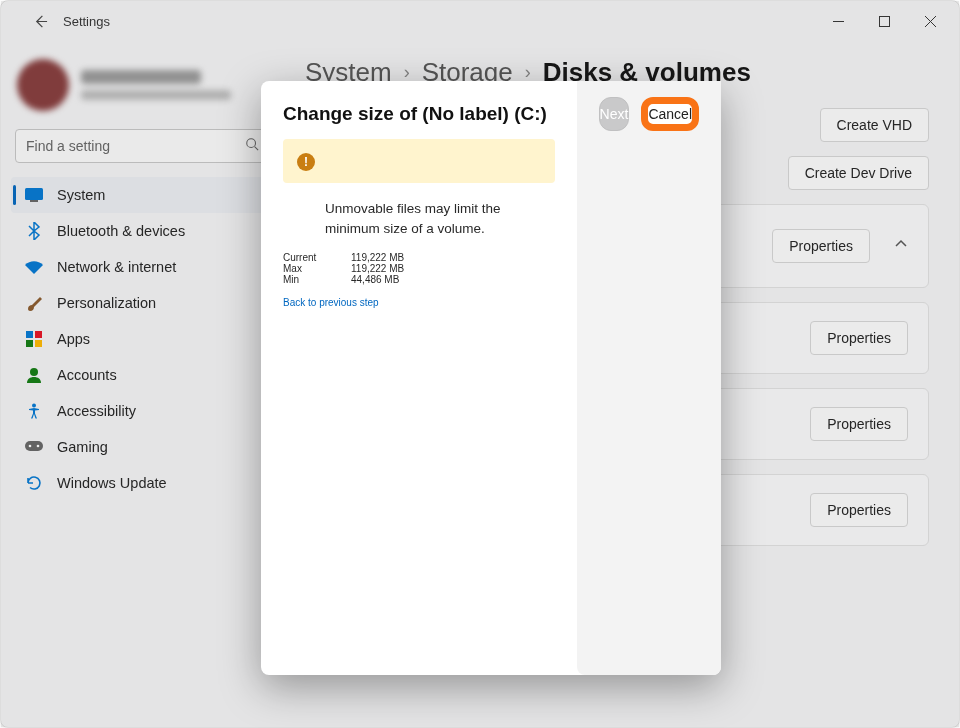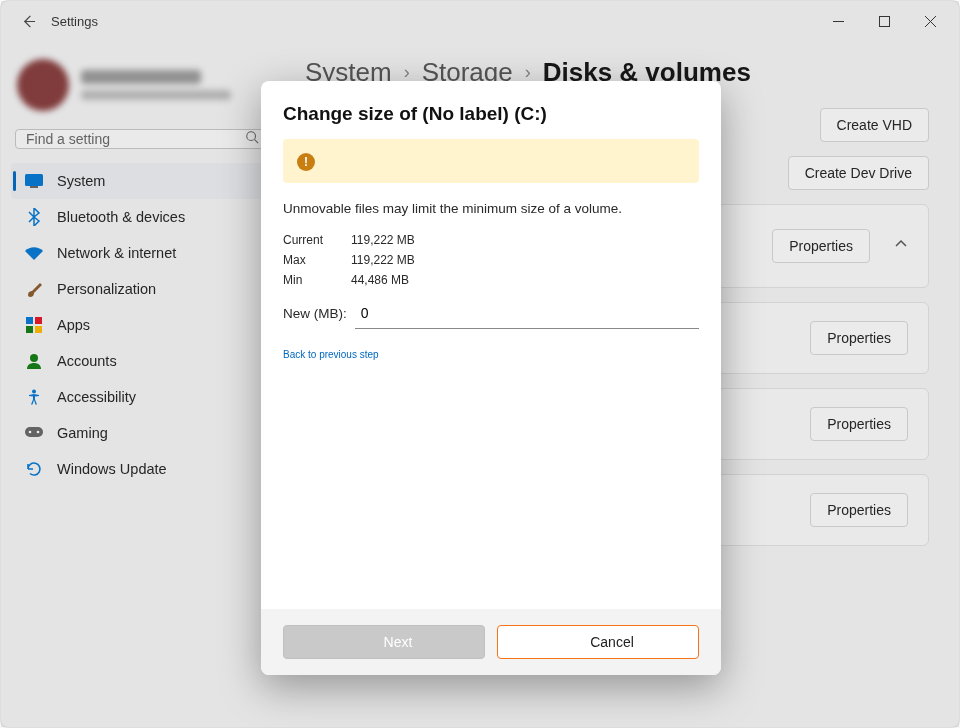--- a/index.html
+++ b/index.html
@@ -1,70 +1,70 @@
 <!DOCTYPE html>
 <html><head>
 <meta charset="utf-8">
 <style>
   * { box-sizing: border-box; margin: 0; padding: 0; }
   html, body { width: 960px; height: 728px; overflow: hidden; font-family: "Segoe UI", Arial, sans-serif; background:#fff; }
   .outer { position: relative; width:960px; height:728px; border:1px solid #ddd; border-radius:8px; box-shadow:0 2px 8px rgba(0,0,0,0.1); background:#f5f5f6; }
   .dim { position:absolute; inset:0; background:rgba(80,80,80,0.10); pointer-events:none; }
   
-  .titlebar { display:flex; align-items:center; height:40px; padding:0 6px 0 12px; }
+  .titlebar { display:flex; align-items:center; height:40px; padding:0 6px 0 24px; }
   .back { width:30px; height:30px; display:flex; align-items:center; justify-content:center; color:#444; }
   .title { font-size:13px; color:#333; margin-left:8px; }
   .win-controls { margin-left:auto; display:flex; }
   .win-btn { width:46px; height:32px; display:flex; align-items:center; justify-content:center; color:#333; }
   
   .body { display:flex; height:calc(100% - 40px); }
   .sidebar { width:280px; padding:8px 10px; }
   .user { display:flex; align-items:center; gap:12px; padding:10px 6px 14px; filter: blur(3px); }
   .avatar { width:52px; height:52px; border-radius:50%; background:#863a3a; }
   .uname { width:120px; height:14px; background:#999; border-radius:4px; margin-bottom:6px; }
   .usub  { width:150px; height:10px; background:#bbb; border-radius:4px; }
   .search { position:relative; margin:4px 4px 14px; }
-  .search input { width:100%; height:20px; padding:0 30px 0 10px; border:1px solid #c8c8c8; background:#fcfcfc; border-radius:4px; font-size:14px; color:#555; }
+  .search input { width:100%; height:34px; padding:0 30px 0 10px; border:1px solid #c8c8c8; background:#fcfcfc; border-radius:4px; font-size:14px; color:#555; }
   .search input::placeholder { color:#666; }
   .search .sicon { position:absolute; right:8px; top:50%; transform:translateY(-50%); color:#666; }
   .nav { list-style:none; }
   .nav li { display:flex; align-items:center; gap:14px; height:36px; padding:0 10px 0 14px; font-size:14.5px; color:#222; border-radius:4px; position:relative; }
   .nav li.active { background:#eceff3; }
   .nav li.active::before { content:""; position:absolute; left:2px; top:8px; bottom:8px; width:3px; background:#0067c0; border-radius:3px; }
   .nav .nicon { width:18px; display:flex; justify-content:center; }
   
   .main { flex:1; padding:16px 30px 0 24px; }
   .crumbs { display:flex; align-items:center; gap:12px; font-size:26px; color:#555; margin-bottom:20px; }
   .crumbs .sep { color:#888; font-size:18px; }
   .crumbs .current { color:#111; font-weight:600; }
   .btn { border:1px solid #d7d7d7; background:#fdfdfd; border-radius:4px; padding:8px 16px; font-size:14px; color:#222;text-align:center; }
   .main-rows .row { display:flex; justify-content:flex-end; gap:12px; margin:14px 0; align-items:center; }
   .main-rows .hint { margin-right:auto; color:#444; font-size:13.5px; }
   .prop-row { display:flex; justify-content:flex-end; align-items:center; gap:18px; border:1px solid #e2e2e2; border-radius:6px; background:#fbfbfc; padding:18px 20px; margin-bottom:14px; min-height:64px; }
   .prop-row.first { padding:24px 20px; }
   .prop-row .chev { color:#555; margin-left:6px; }
   .meta { margin-left:40px; font-size:14px; color:#444; line-height:1.45; }
   
-  .dialog { position:absolute; left:260px; top:80px; width:460px; height:594px; background:#fff; border-radius:8px; box-shadow:0 12px 40px rgba(0,0,0,0.35); display:flex; flex-direction:column; }
+  .dialog { position:absolute; left:260px; top:80px; width:460px; height:594px; background:#fff; border-radius:8px; box-shadow:0 12px 40px rgba(0,0,0,0.35); display:flex; flex-direction:row; }
   .dbody { padding:22px 22px 8px; font-size:14px; color:#292929; flex:1; overflow:hidden; }
   .dialog h2 { font-size:19px; font-weight:600; margin-bottom:14px; color:#111; }
   .alert { display:flex; gap:12px; background:#fff4ce; border-radius:4px; padding:12px 14px; font-size:13.5px; line-height:1.4; color:#333; margin-bottom:16px; }
   .alert .aicon { width:18px; height:18px; border-radius:50%; background:#c97e12; color:#fff; display:flex; align-items:center; justify-content:center; font-weight:700; font-size:12px; flex:0 0 18px; margin-top:2px;}
-  .para { font-size:13.5px; line-height:1.45; margin-bottom:14px; }
-  .stats { display:grid; grid-template-columns:68px 1fr; row-gap:6px; font-size:12px; margin-bottom:12px; }
+  .para { font-size:13.5px; line-height:1.45; margin-bottom:14px;margin-left:42px; }
+  .stats { display:grid; grid-template-columns:68px 1fr; row-gap:0; font-size:10px; margin-bottom:12px; }
   .newrow { display:flex; align-items:center; gap:8px; margin-bottom:20px; }
   .newrow label { font-size:13.5px; }
   .newrow input { flex:1; height:30px; border:none; border-bottom:1px solid #888; padding:0 6px; font-size:14px; outline:none; }
   .unalloc { font-size:13.5px; margin-bottom:50px; }
   .unalloc .uval { display:inline-block; margin-left:24px; }
   .backlink { color:#0067c0; font-size:10px; cursor:pointer; }
   .dfoot { background:#f3f3f3; padding:16px 22px; display:flex; gap:12px; border-radius:0 0 8px 8px; }
-  .dfoot button { flex:1; height:34px; border-radius:4px; font-size:14px;padding-left:28px; }
+  .dfoot button { flex:1; height:34px; border-radius:12px; font-size:14px; }
   .dfoot .next { background:#c9c9ca; border:1px solid #c0c0c1; color:#fff; }
-  .dfoot .cancel { background:#fff; border:1px solid #f97316; color:#222; }
+  .dfoot .cancel { background:#fff; border:7px solid #f97316; color:#222; }
 </style>
 </head>
 <body>
 
 <div class="outer">
 
   <div class="titlebar">
     <div class="back">
       <svg width="15" height="15" viewBox="0 0 16 16" fill="none" stroke="currentColor" stroke-width="1.3">
           <path d="M10 2 L4 8 L10 14 M4 8 H15"></path>
@@ -246,24 +246,20 @@
 
       <div class="stats">
         <div>Current</div>
         <div>119,222 MB</div>
         <div>Max</div>
         <div>119,222 MB</div>
         <div>Min</div>
         <div>44,486 MB</div>
       </div>
 
-      <div class="newrow">
-        <label>New (MB):</label>
-        <input type="text" value="0" style="">
-      </div>
 
 
       <div class="backlink">Back to previous step</div>
     </div>
     <div class="dfoot">
       <button class="next">Next</button>
       <button class="cancel">Cancel</button>
     </div>
   </div>
 </div>

